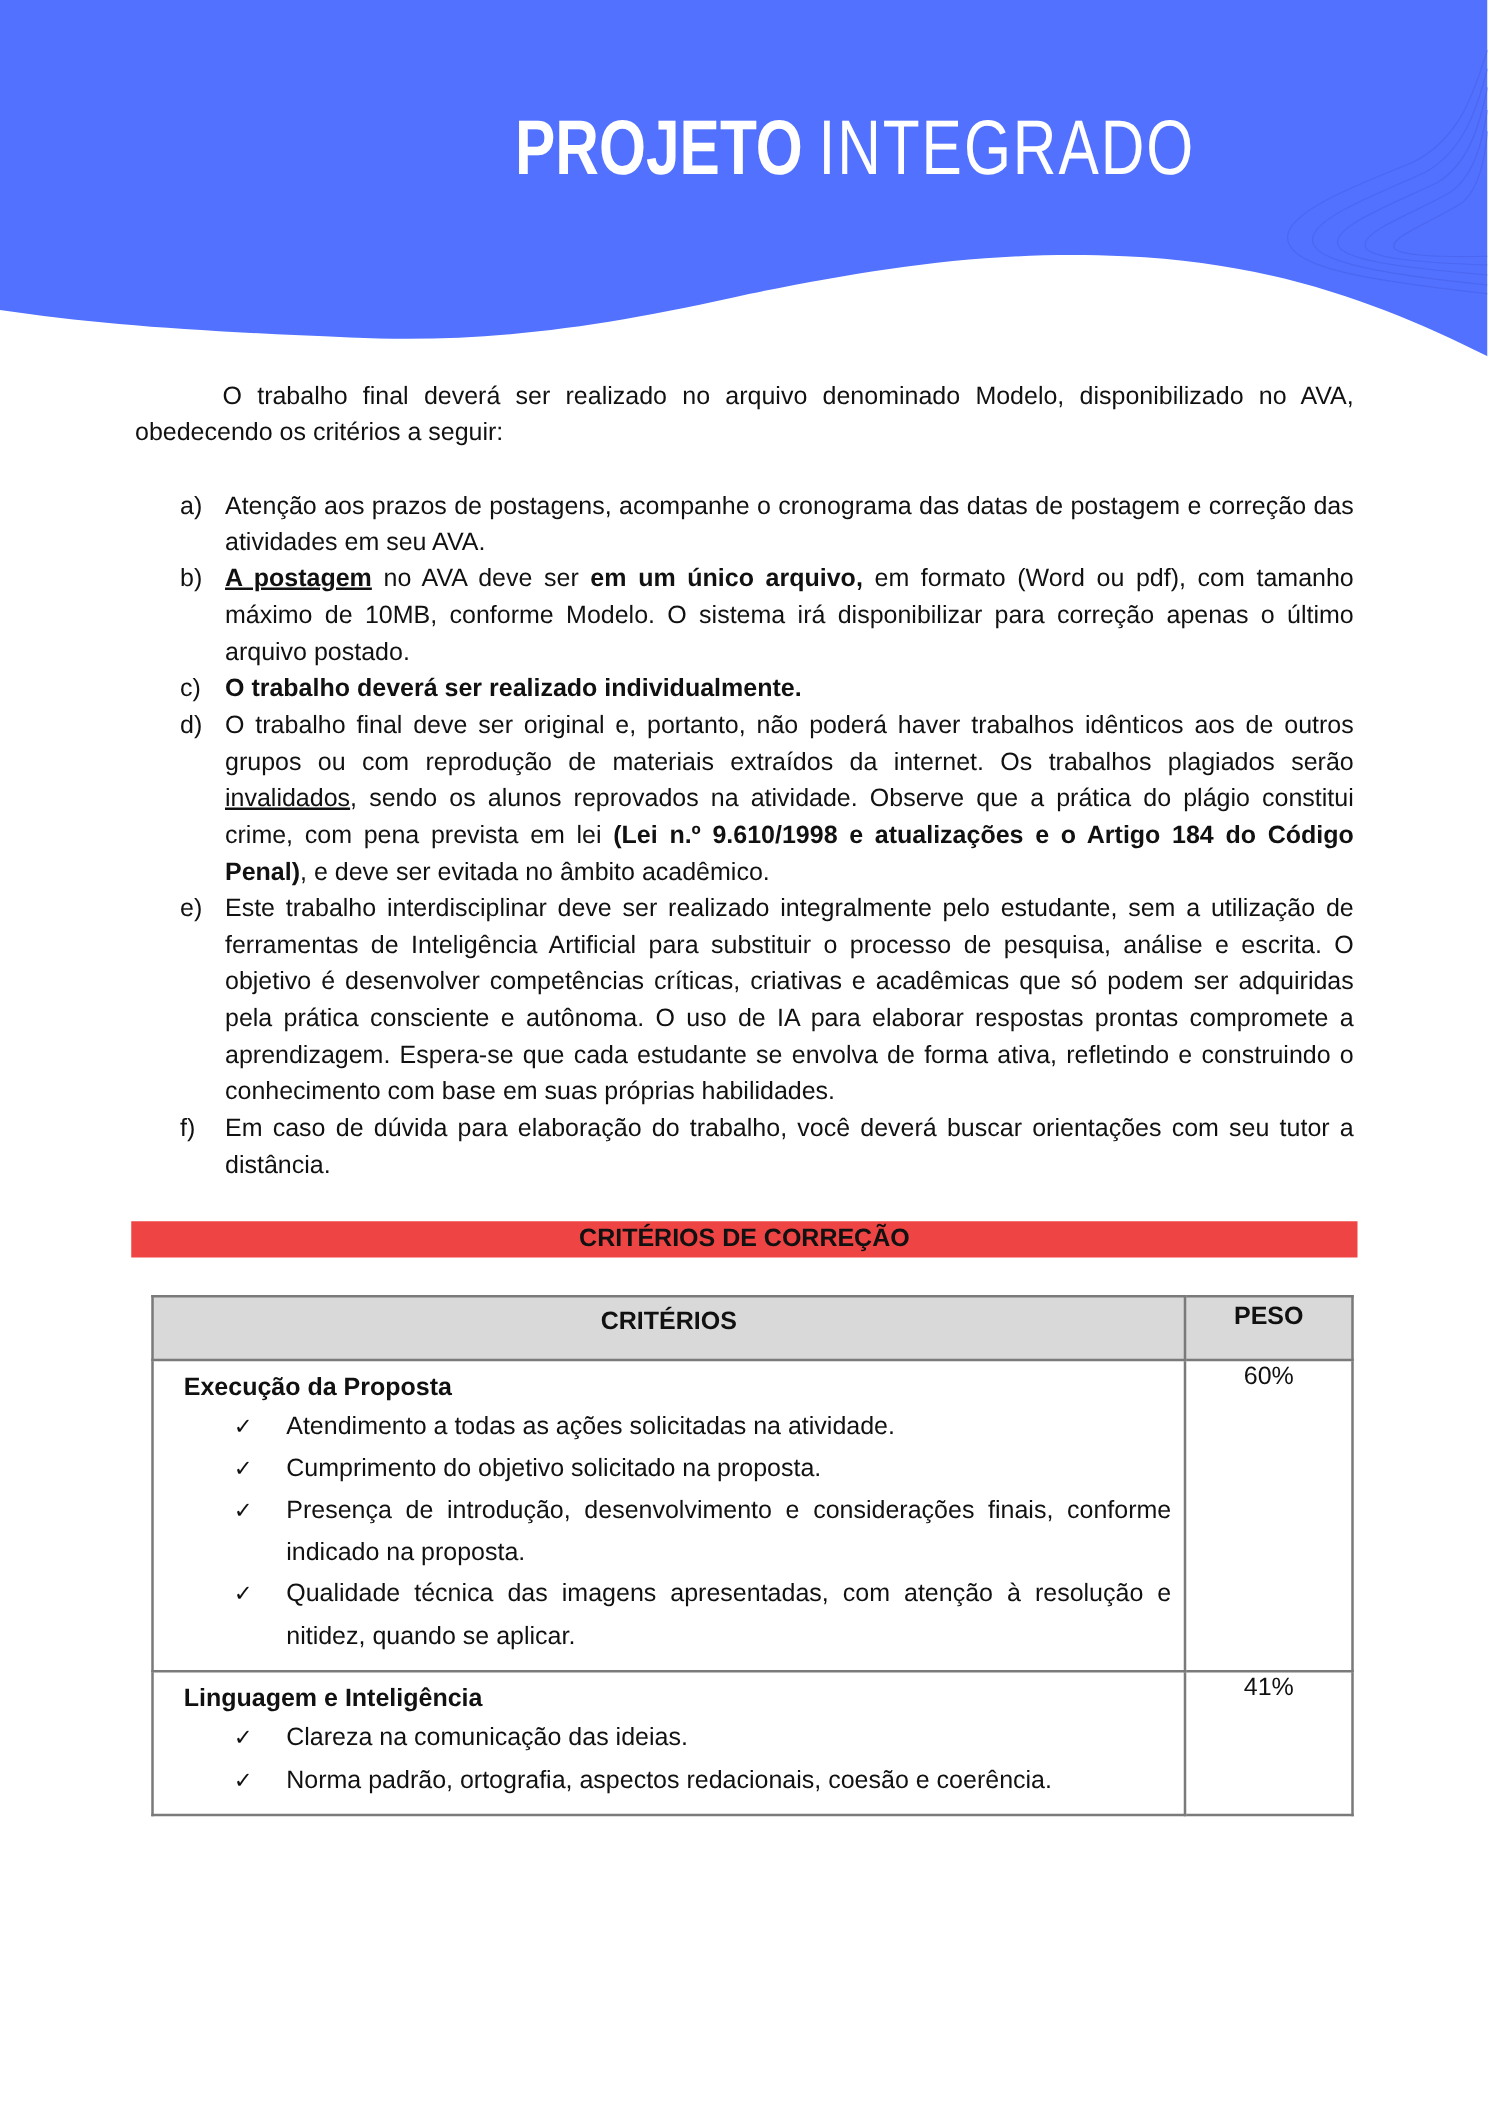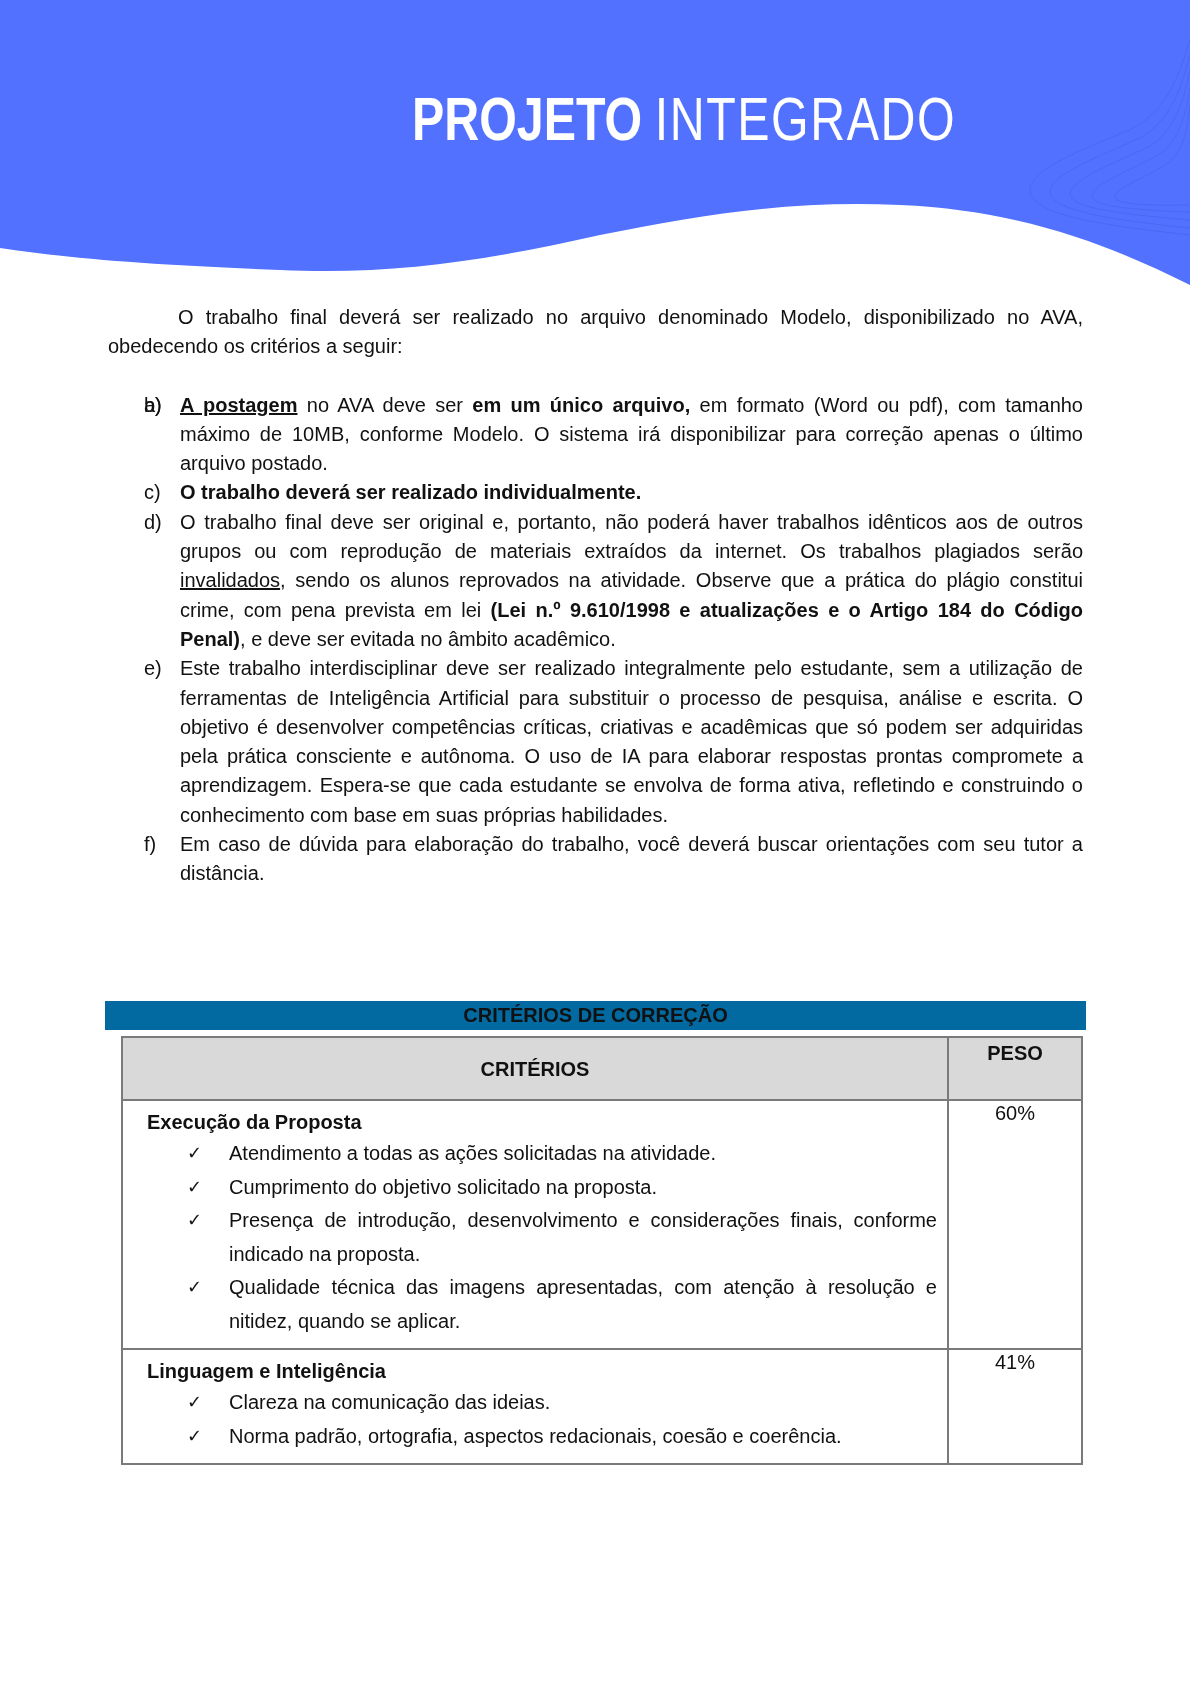--- a/index.html
+++ b/index.html
@@ -27,31 +27,31 @@
   }
   .intro { text-indent: 70px; margin: 0 0 29px 0; }
   .list { list-style: none; margin: 0; padding: 0; }
   .list li { position: relative; padding-left: 72px; text-align: justify; }
   .list li .lbl { position: absolute; left: 36px; top: 0; }
   b { font-weight: 700; }
   u { text-decoration: underline; }
 
   .section-bar {
     position: absolute; left: 105px; top: 977px; width: 981px; height: 29px;
-    background: #0369a1; text-align: center;
-    font-weight: 700; font-size: 20px; line-height: 29px; color: #111; margin-top: 24px;
+    background: #ef4444; text-align: center;
+    font-weight: 700; font-size: 20px; line-height: 29px; color: #111;
   }
 
   table.crit {
     position: absolute; left: 121px; top: 1036px; width: 962px;
     border-collapse: collapse; font-size: 20px; color: #111;
   }
   table.crit th, table.crit td { border: 2px solid #7a7a7a; vertical-align: top; }
   table.crit th { background: #d9d9d9; height: 40px; font-weight: 700; }
-  th.c1 { text-align: center; vertical-align: middle; padding-top: 20px; }
+  th.c1 { text-align: center; vertical-align: middle; padding-top: 8px; }
   th.c2 { width: 130px; text-align: center; vertical-align: top; padding-top: 4px; }
   td.c1 { padding: 6px 10px 10px 24px; }
   td.c2 { text-align: center; vertical-align: middle; }
   .grp-title { font-weight: 700; line-height: 30px; }
   ul.checks { list-style: none; margin: 0; padding: 0; }
   ul.checks li { position: relative; padding-left: 82px; line-height: 33.5px; text-align: justify; }
   ul.checks li .chk { position: absolute; left: 40px; top: 0; font-size: 18px; }
 </style>
 </head>
 <body>
@@ -70,20 +70,21 @@
   <div class="title">
     <span class="t1">PROJETO</span><span class="t2">INTEGRADO</span>
   </div>
 </div>
 
 <div class="content">
   <p class="intro">O trabalho final deverá ser realizado no arquivo denominado Modelo, disponibilizado no AVA, obedecendo os critérios a seguir:</p>
   <ol class="list">
     <li>
       <span class="lbl">a)</span>
+      <span>Atenção aos prazos de postagens, acompanhe o cronograma das datas de postagem e correção das atividades em seu AVA.</span>
     </li>
     <li>
       <span class="lbl">b)</span>
       <u><b>A postagem</b></u><span> no AVA deve ser </span><b>em um único arquivo,</b><span> em formato (Word ou pdf), com tamanho máximo de 10MB, conforme Modelo. O sistema irá disponibilizar para correção apenas o último arquivo postado.</span>
     </li>
     <li>
       <span class="lbl">c)</span>
       <b>O trabalho deverá ser realizado individualmente.</b>
     </li>
     <li>

